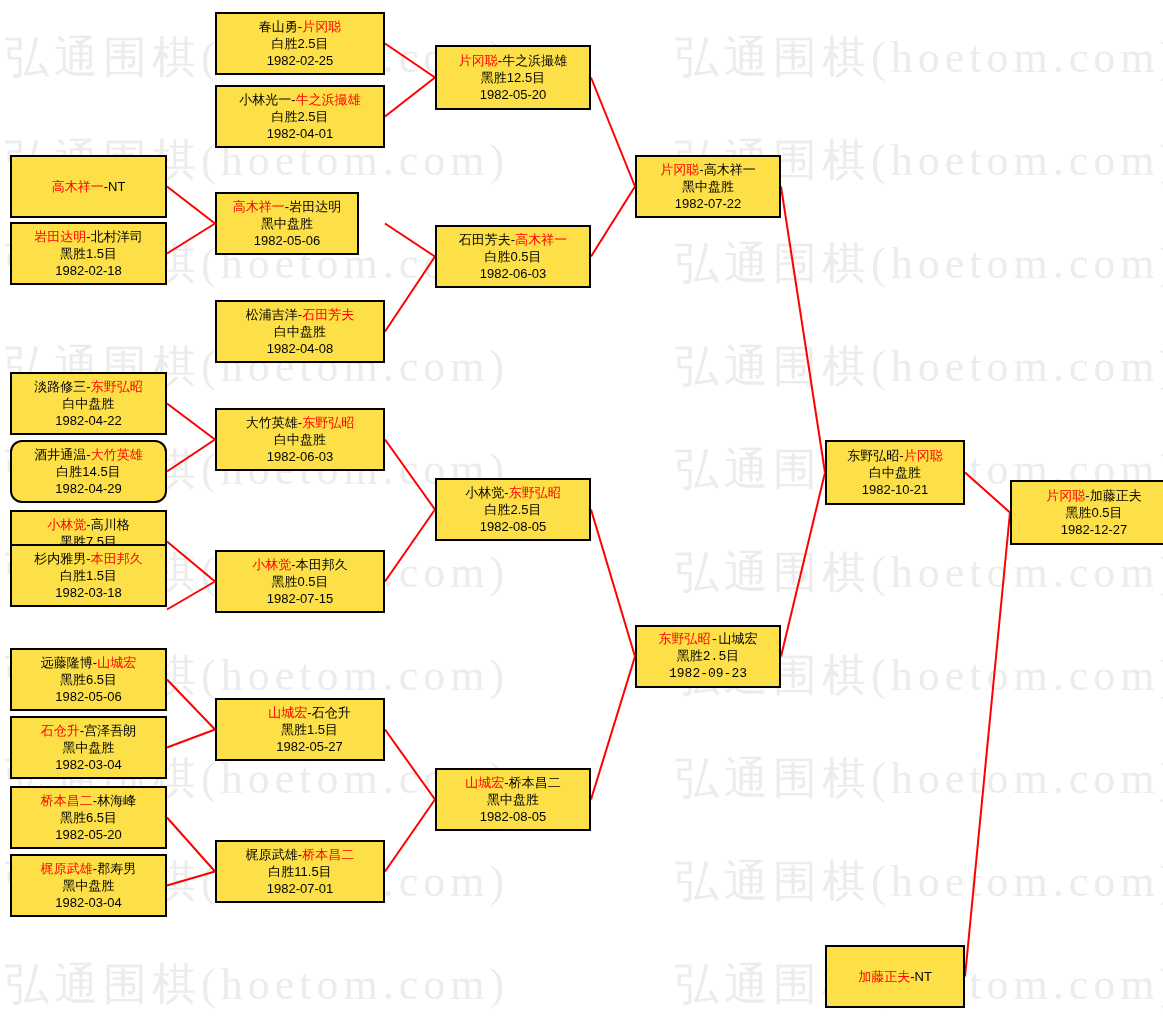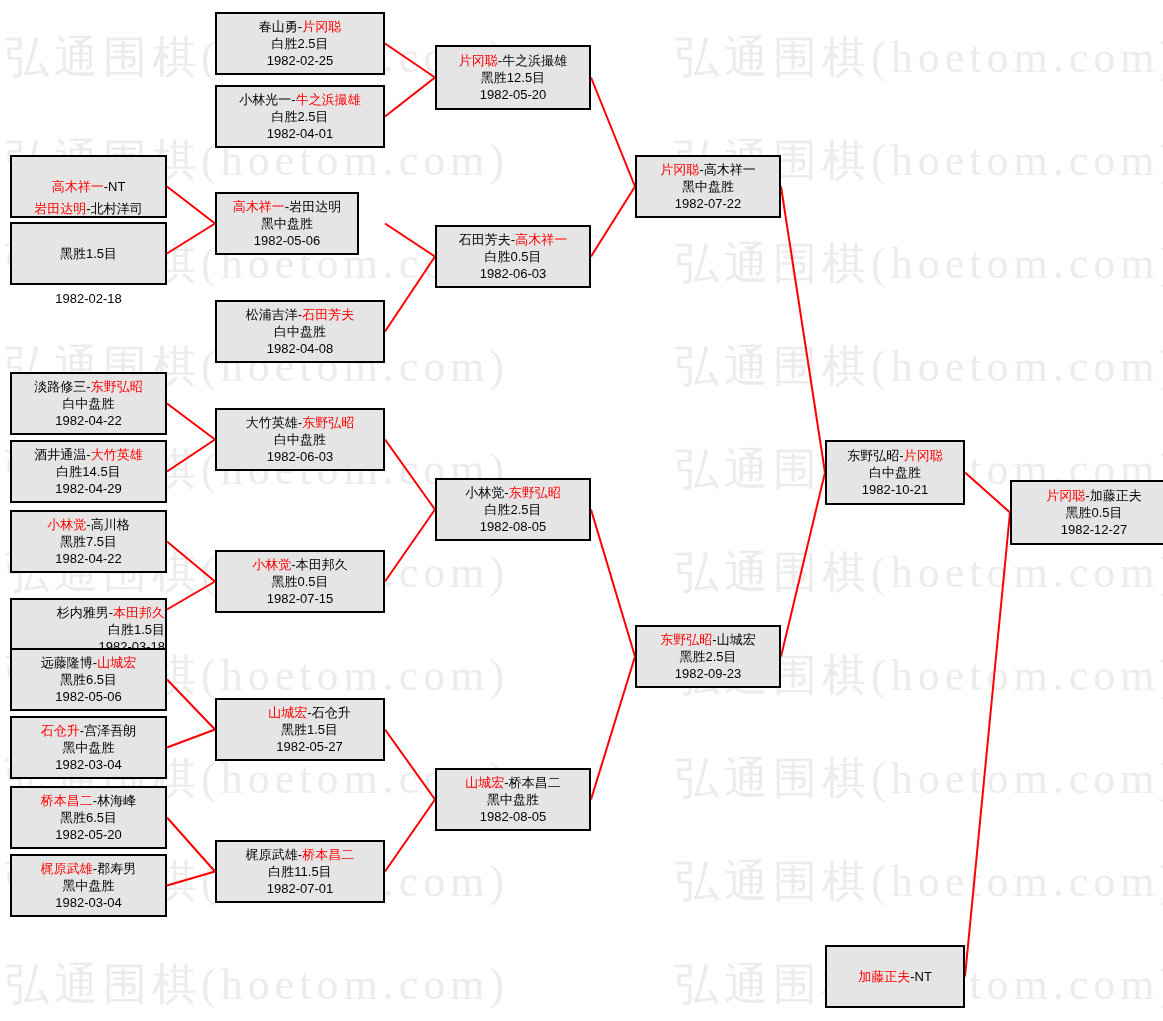--- a/index.html
+++ b/index.html
@@ -34,21 +34,21 @@
     z-index: 1;
   }
   #boxes-layer {
     position: absolute;
     left: 0; top: 0; right: 0; bottom: 0;
     z-index: 2;
   }
   .match-box {
     position: absolute;
     border: 2px solid var(--border-color, #000000);
-    background: #e5e5e5;
+    background: #fde047;
     display: flex;
     flex-direction: column;
     justify-content: center;
     align-items: center;
     text-align: center;
     font-size: 13px;
     line-height: 17px;
     color: var(--text-color, #000000);
   }
   .match-title { white-space: nowrap; }
@@ -121,21 +121,21 @@
         <div class="match-date">1982-04-01</div>
       </div>
       <div class="match-box" style="left: 435px; top: 45px; width: 156px; height: 65px;">
         <div class="match-title"><span class="winner">片冈聪</span>-<span>牛之浜撮雄</span></div>
         <div class="match-result">黑胜12.5目</div>
         <div class="match-date">1982-05-20</div>
       </div>
       <div class="match-box" style="left: 10px; top: 155px; width: 157px; height: 63px;">
         <div class="match-title"><span class="winner">高木祥一</span>-<span>NT</span></div>
       </div>
-      <div class="match-box" style="left: 10px; top: 222px; width: 157px; height: 63px; gap: 28px;">
+      <div class="match-box" style="left: 10px; top: 222px; width: 157px; height: 63px;">
         <div class="match-title"><span class="winner">岩田达明</span>-<span>北村洋司</span></div>
         <div class="match-result">黑胜1.5目</div>
         <div class="match-date">1982-02-18</div>
       </div>
       <div class="match-box" style="left: 215px; top: 192px; width: 144px; height: 63px;">
         <div class="match-title"><span class="winner">高木祥一</span>-<span>岩田达明</span></div>
         <div class="match-result">黑中盘胜</div>
         <div class="match-date">1982-05-06</div>
       </div>
       <div class="match-box" style="left: 215px; top: 300px; width: 170px; height: 63px;">
@@ -151,36 +151,36 @@
       <div class="match-box" style="left: 635px; top: 155px; width: 146px; height: 63px;">
         <div class="match-title"><span class="winner">片冈聪</span>-<span>高木祥一</span></div>
         <div class="match-result">黑中盘胜</div>
         <div class="match-date">1982-07-22</div>
       </div>
       <div class="match-box" style="left: 10px; top: 372px; width: 157px; height: 63px;">
         <div class="match-title"><span>淡路修三</span>-<span class="winner">东野弘昭</span></div>
         <div class="match-result">白中盘胜</div>
         <div class="match-date">1982-04-22</div>
       </div>
-      <div class="match-box" style="left: 10px; top: 440px; width: 157px; height: 63px;">
+      <div class="match-box" style="left: 10px; top: 440px; width: 157px; height: 63px; border-radius: 12px;">
         <div class="match-title"><span>酒井通温</span>-<span class="winner">大竹英雄</span></div>
         <div class="match-result">白胜14.5目</div>
         <div class="match-date">1982-04-29</div>
       </div>
       <div class="match-box" style="left: 215px; top: 408px; width: 170px; height: 63px;">
         <div class="match-title"><span>大竹英雄</span>-<span class="winner">东野弘昭</span></div>
         <div class="match-result">白中盘胜</div>
         <div class="match-date">1982-06-03</div>
       </div>
       <div class="match-box" style="left: 10px; top: 510px; width: 157px; height: 63px;">
         <div class="match-title"><span class="winner">小林觉</span>-<span>高川格</span></div>
         <div class="match-result">黑胜7.5目</div>
         <div class="match-date">1982-04-22</div>
       </div>
-      <div class="match-box" style="left: 10px; top: 598px; width: 157px; height: 63px; align-items: flex-end;">
+      <div class="match-box" style="left: 10px; top: 544px; width: 157px; height: 63px;">
         <div class="match-title"><span>杉内雅男</span>-<span class="winner">本田邦久</span></div>
         <div class="match-result">白胜1.5目</div>
         <div class="match-date">1982-03-18</div>
       </div>
       <div class="match-box" style="left: 215px; top: 550px; width: 170px; height: 63px;">
         <div class="match-title"><span class="winner">小林觉</span>-<span>本田邦久</span></div>
         <div class="match-result">黑胜0.5目</div>
         <div class="match-date">1982-07-15</div>
       </div>
       <div class="match-box" style="left: 435px; top: 478px; width: 156px; height: 63px;">
@@ -216,21 +216,21 @@
       <div class="match-box" style="left: 215px; top: 840px; width: 170px; height: 63px;">
         <div class="match-title"><span>梶原武雄</span>-<span class="winner">桥本昌二</span></div>
         <div class="match-result">白胜11.5目</div>
         <div class="match-date">1982-07-01</div>
       </div>
       <div class="match-box" style="left: 435px; top: 768px; width: 156px; height: 63px;">
         <div class="match-title"><span class="winner">山城宏</span>-<span>桥本昌二</span></div>
         <div class="match-result">黑中盘胜</div>
         <div class="match-date">1982-08-05</div>
       </div>
-      <div class="match-box" style="left: 635px; top: 625px; width: 146px; height: 63px;">
+      <div class="match-box" style="left: 635px; top: 625px; width: 146px; height: 63px; font-family: Liberation Mono, monospace;">
         <div class="match-title"><span class="winner">东野弘昭</span>-<span>山城宏</span></div>
         <div class="match-result">黑胜2.5目</div>
         <div class="match-date">1982-09-23</div>
       </div>
       <div class="match-box" style="left: 825px; top: 440px; width: 140px; height: 65px;">
         <div class="match-title"><span>东野弘昭</span>-<span class="winner">片冈聪</span></div>
         <div class="match-result">白中盘胜</div>
         <div class="match-date">1982-10-21</div>
       </div>
       <div class="match-box" style="left: 825px; top: 945px; width: 140px; height: 63px;">

